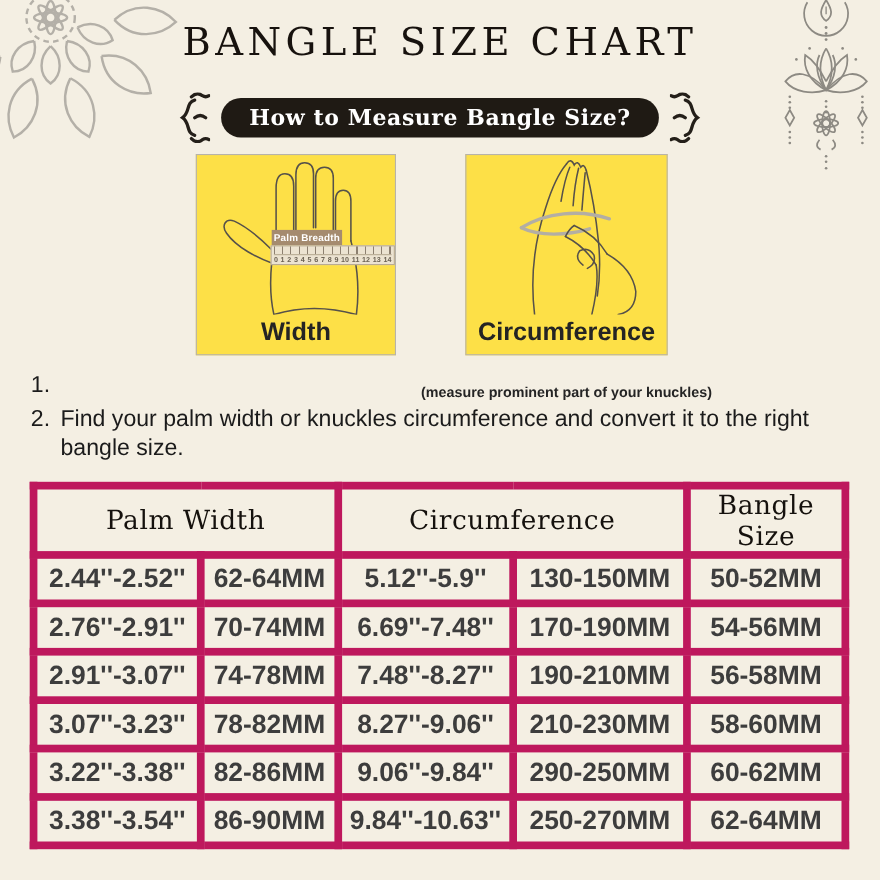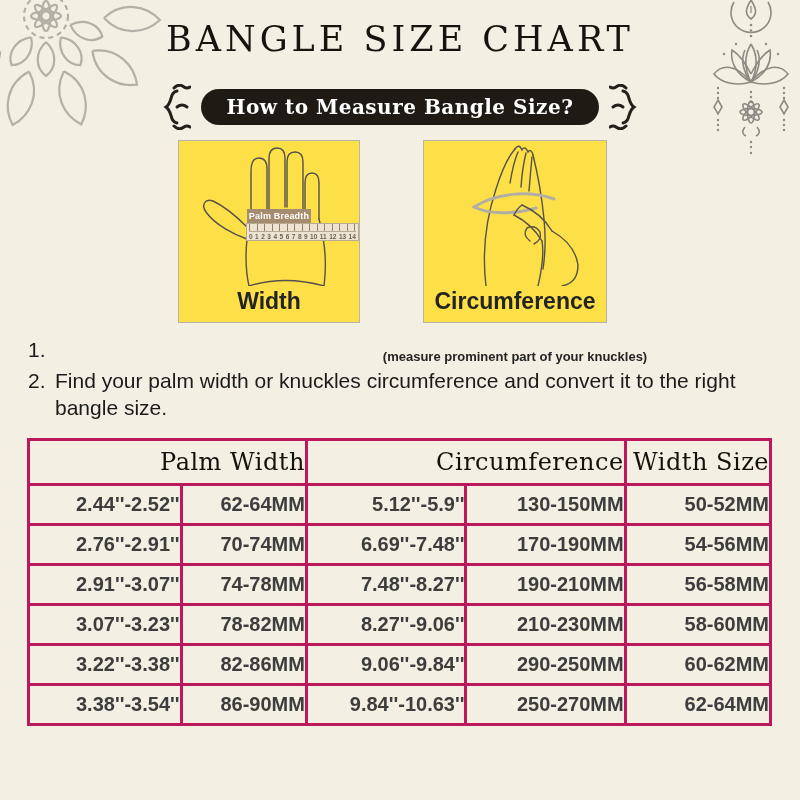--- a/index.html
+++ b/index.html
@@ -45,24 +45,24 @@
   .cap-note{position:absolute;left:355px;width:320px;top:313px;text-align:center;
             font-weight:bold;font-size:13px;color:#242424;margin-top:36px;}
 
   
   .instructions{position:absolute;left:28px;top:336px;width:737px;}
   .instr{display:flex;font-size:21px;line-height:27px;color:#1b1b1b;margin-bottom:4px;}
   .instr .num{width:27px;flex:none;}
 
   
   .size-table{position:absolute;left:27px;top:438px;width:745px;border-collapse:collapse;}
-  .size-table th,.size-table td{border:3px solid #be185d;text-align:right;padding:0;}
+  .size-table th,.size-table td{border:7px solid #be185d;text-align:center;padding:0;}
   .size-table th{height:42px;font-family:"DejaVu Serif","Liberation Serif",serif;
                  font-weight:500;font-size:24px;color:#15110d;letter-spacing:.5px;}
-  .size-table td{height:37px;font-weight:700;font-size:20px;color:#3d3d3d;}
+  .size-table td{height:37px;font-weight:700;font-size:24px;color:#3d3d3d;}
 
   svg{display:block;}
 </style>
 </head>
 <body>
 
 <div class="page">
 
   <svg class="mandala" width="180" height="180" viewBox="0 0 180 180" fill="none" stroke="#b4b0a8" stroke-width="2.2">
     <g transform="translate(46,16)">
@@ -259,21 +259,21 @@
       <col style="width:153px">
         <col style="width:126px">
         <col style="width:160px">
       <col style="width:160px">
         <col style="width:146px">
     </colgroup>
     <thead>
       <tr>
           <th colspan="2">Palm Width</th>
           <th colspan="2">Circumference</th>
-          <th colspan="1">Width Size</th>
+          <th colspan="1">Bangle Size</th>
         </tr>
     </thead>
     <tbody>
         <tr>
           <td>2.44''-2.52''</td>
           <td>62-64MM</td>
           <td>5.12''-5.9''</td>
           <td>130-150MM</td>
           <td>50-52MM</td>
         </tr>

